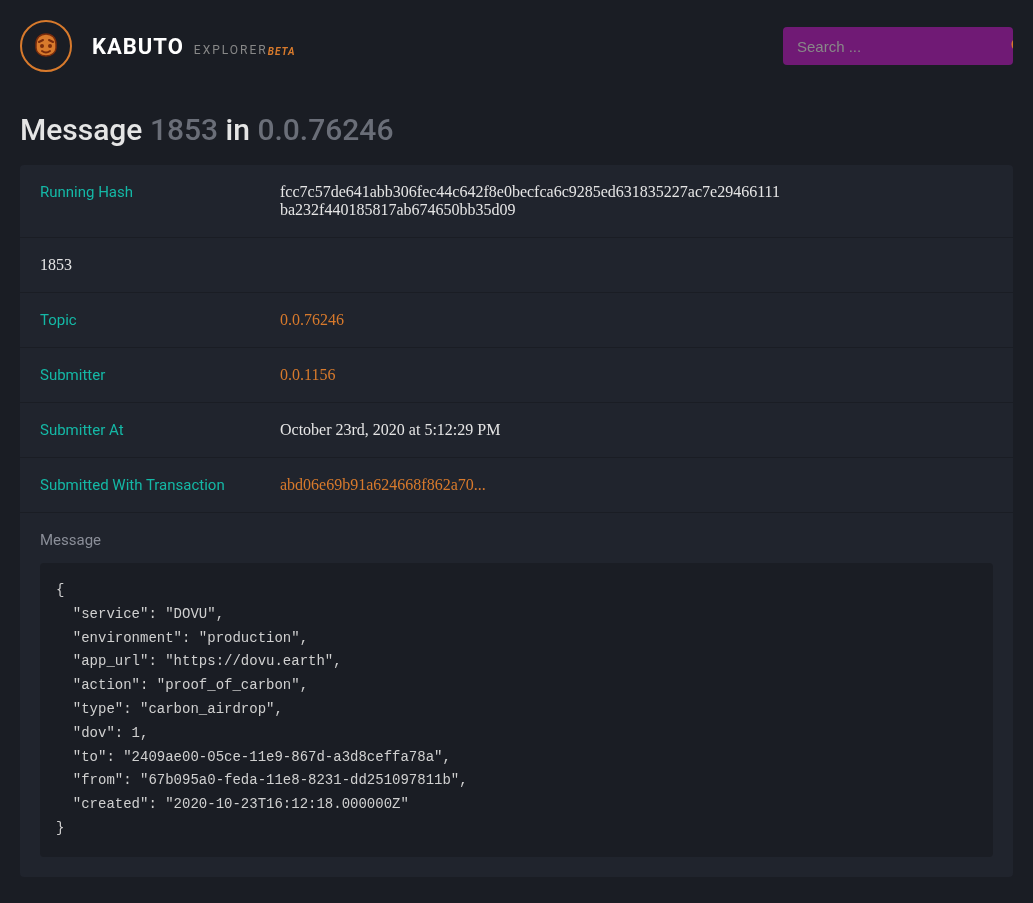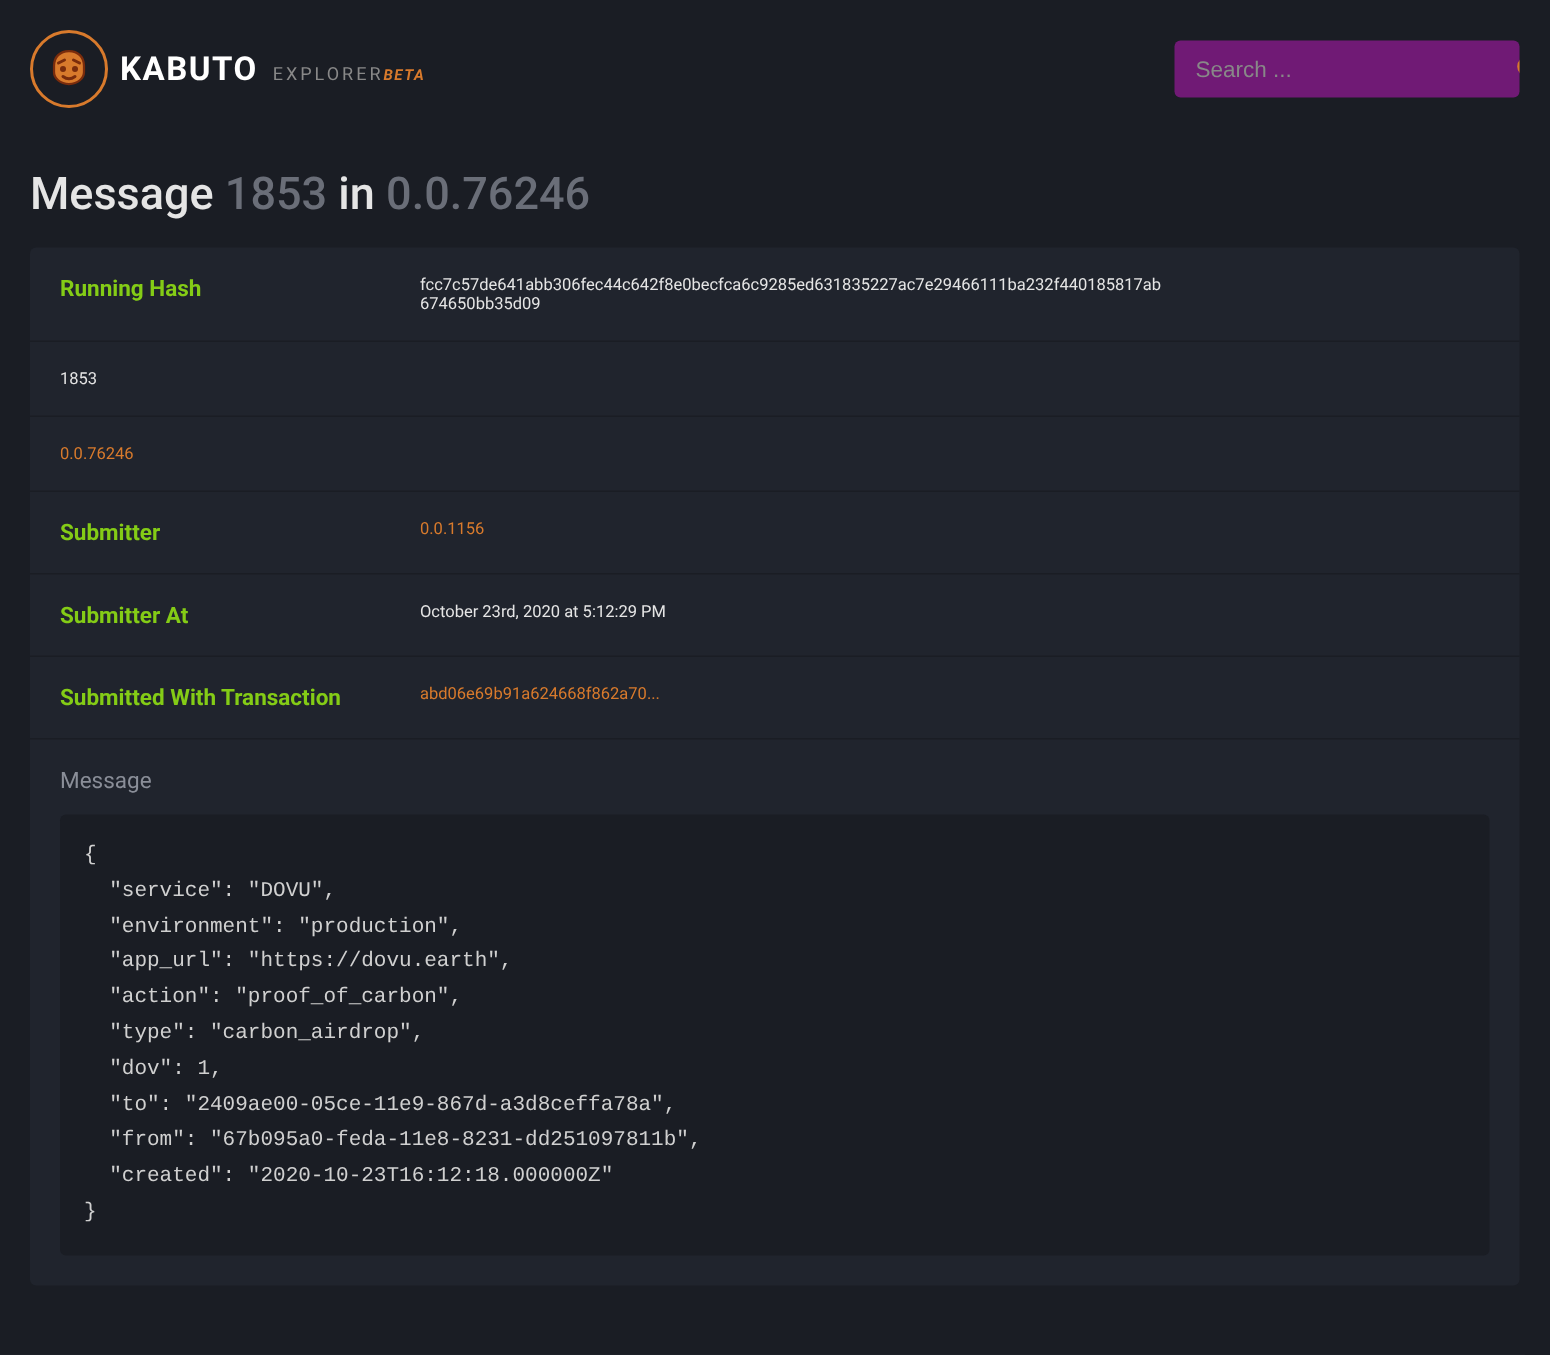--- a/index.html
+++ b/index.html
@@ -16,21 +16,21 @@
     }
     .header {
       display: flex;
       justify-content: space-between;
       align-items: center;
       padding: 20px 20px;
     }
     .logo-container {
       display: flex;
       align-items: center;
-      gap: 8px;
+      gap: 20px;
     }
     .logo-icon {
       width: 52px;
       height: 52px;
       border-radius: 50%;
       border: 2px solid #d87a2c;
       display: flex;
       align-items: center;
       justify-content: center;
       position: relative;
@@ -109,29 +109,29 @@
       border-radius: 4px;
     }
     .detail-row {
       display: flex;
       padding: 18px 20px;
       border-bottom: 1px solid #1a1d24;
       align-items: flex-start;
     }
     .detail-label {
       width: 240px;
-      color: #84cc16;
+      color: #14b8a6;
       font-size: 15px;
       flex-shrink: 0;
-      font-weight: bold;
     }
     .detail-value {
       color: #e5e5e5;
-      font-size: 11px;
+      font-size: 16px;
       word-break: break-all;
+      font-family: Liberation Serif, serif;
     }
     .detail-value.link {
       color: #d87a2c;
       cursor: pointer;
     }
     .message-section {
       padding: 18px 20px 20px 20px;
     }
     .message-label {
       color: #8a8e98;
@@ -195,20 +195,21 @@
   <div class="detail-row">
     <div class="detail-label">Running Hash</div>
     <div class="detail-value" style="max-width:500px;">fcc7c57de641abb306fec44c642f8e0becfca6c9285ed631835227ac7e29466111ba232f440185817ab674650bb35d09</div>
   </div>
 
   <div class="detail-row">
     <div class="detail-value">1853</div>
   </div>
 
   <div class="detail-row">
+    <div class="detail-label">Topic</div>
     <div class="detail-value link">0.0.76246</div>
   </div>
 
   <div class="detail-row">
     <div class="detail-label">Submitter</div>
     <div class="detail-value link">0.0.1156</div>
   </div>
 
   <div class="detail-row">
     <div class="detail-label">Submitter At</div>

